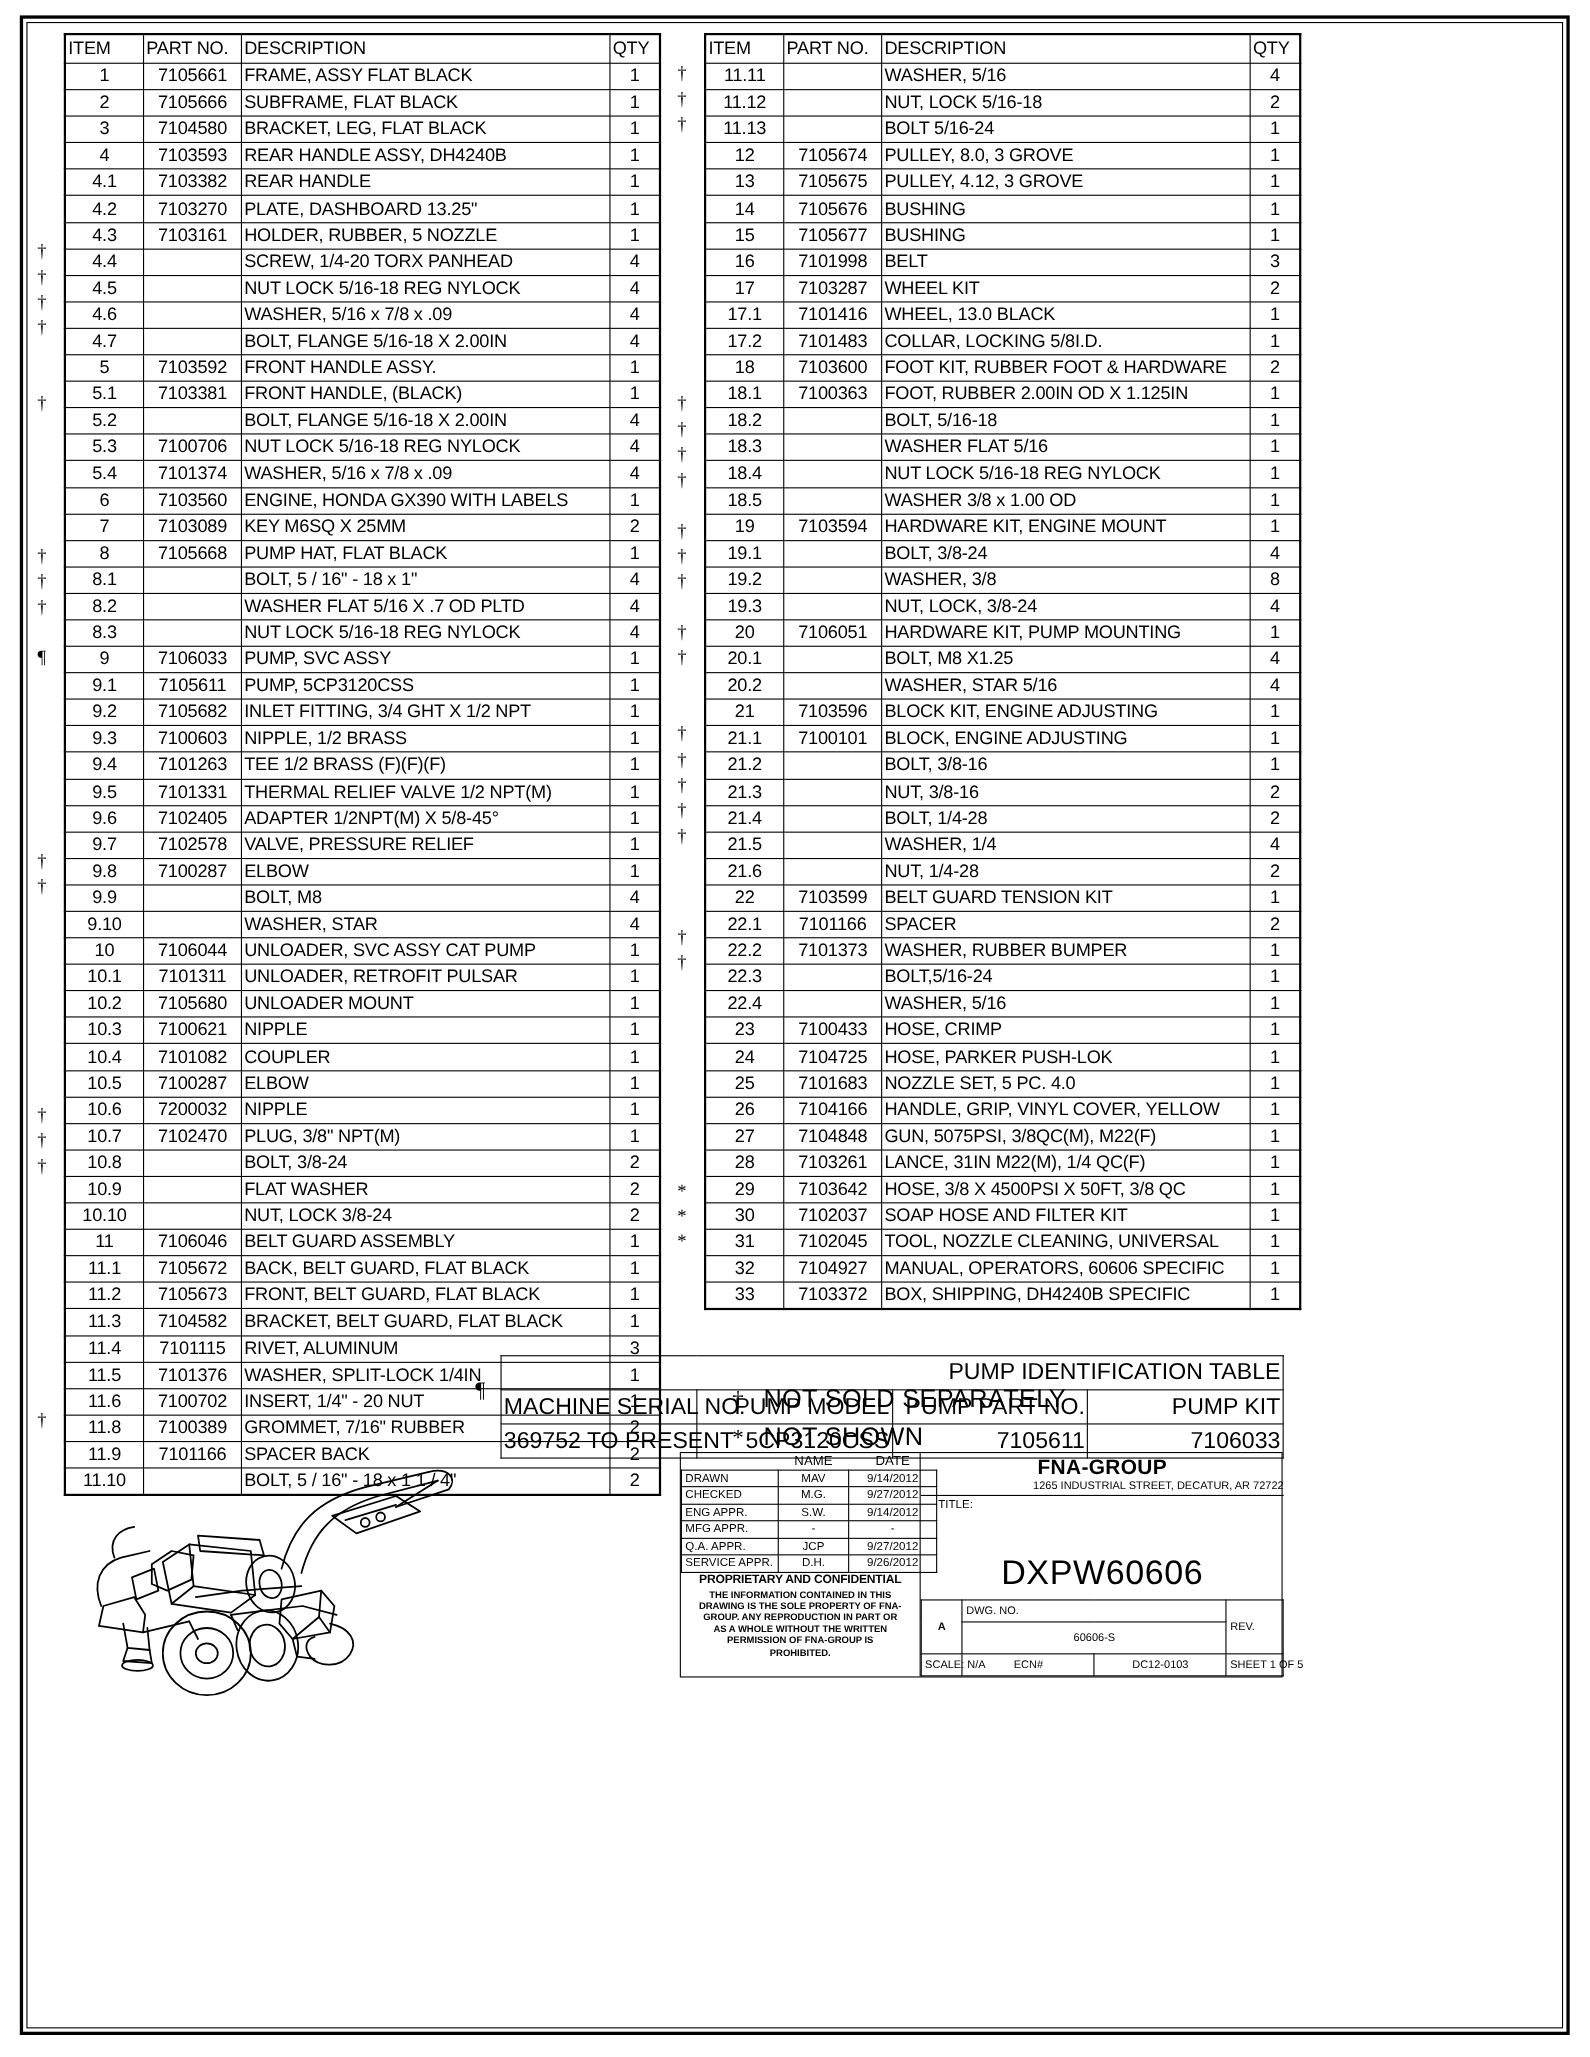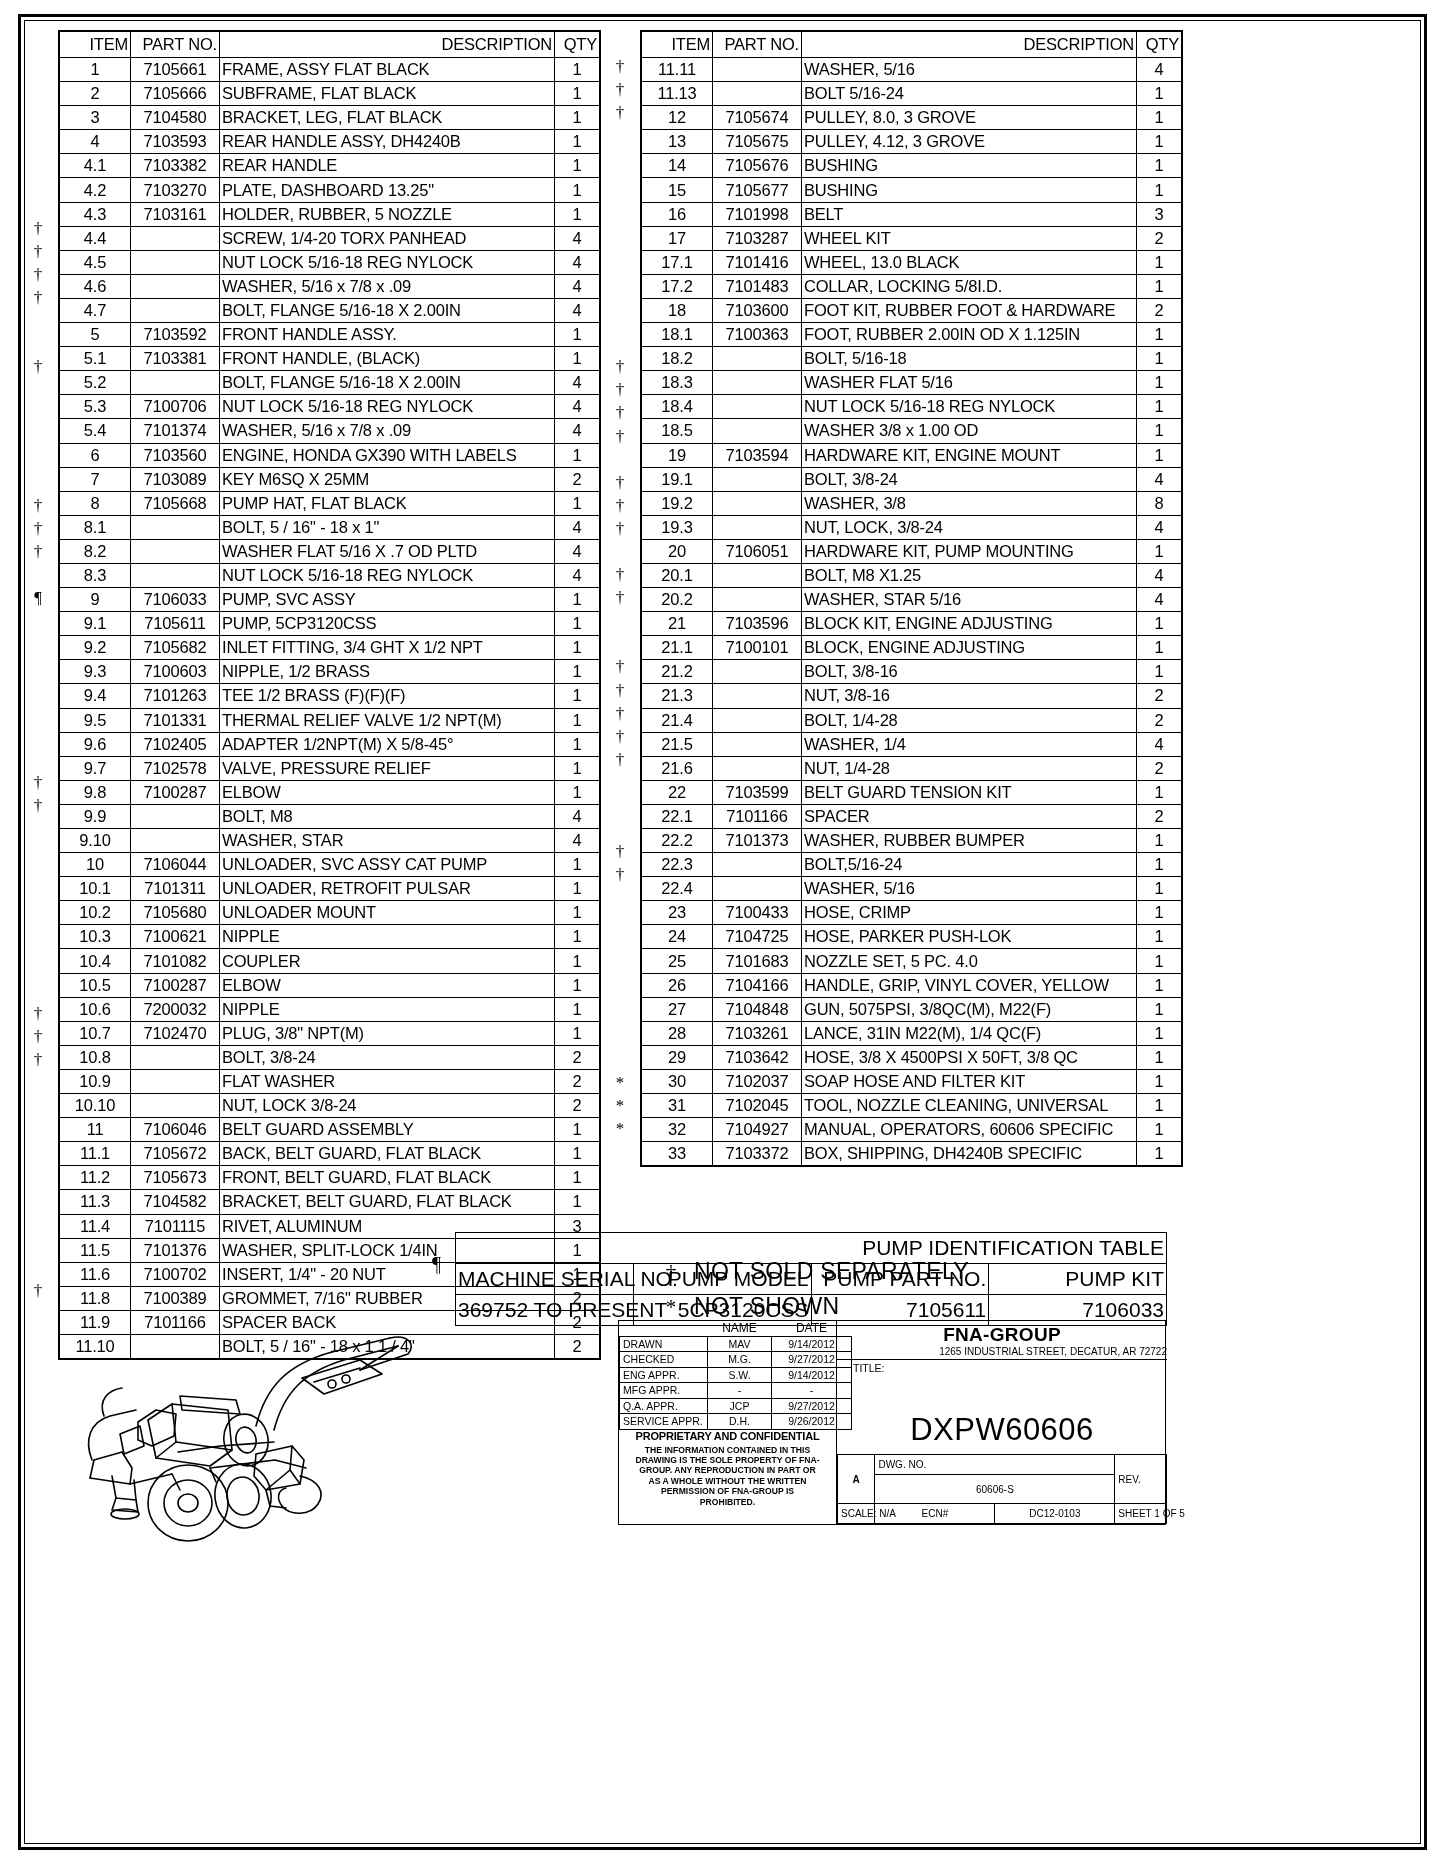--- a/index.html
+++ b/index.html
@@ -69,21 +69,21 @@
     height: 23.1px;
     padding: 0 2px;
     line-height: 21px;
     white-space: nowrap;
     overflow: hidden;
     font-weight: normal;
     letter-spacing: -0.2px;
   }
   table.bom th {
     height: 25px;
-    text-align: right;
+    text-align: left;
     font-size: 16.5px;
   }
   .c-item  { width: 66px;  text-align: center; }
   .c-part  { width: 84px;  text-align: center; }
   .c-desc  { width: 330px; text-align: left; padding-left: 5px; }
   .c-qty   { width: 40px;  text-align: center; }
 
   .bom-left  { left: 18px; top: 30px; }
   .bom-right { left: 600px; top: 30px; }
 
@@ -712,20 +712,26 @@
           <th class="c-desc">DESCRIPTION</th>
           <th class="c-qty">QTY</th>
         </tr>
       </thead>
       <tbody id="body-right">
           <tr>
             <td class="c-item">11.11</td>
             <td class="c-part"></td>
             <td class="c-desc">WASHER, 5/16</td>
             <td class="c-qty">4</td>
+          </tr>
+          <tr>
+            <td class="c-item">11.12</td>
+            <td class="c-part"></td>
+            <td class="c-desc">NUT, LOCK 5/16-18</td>
+            <td class="c-qty">2</td>
           </tr>
           <tr>
             <td class="c-item">11.13</td>
             <td class="c-part"></td>
             <td class="c-desc">BOLT 5/16-24</td>
             <td class="c-qty">1</td>
           </tr>
           <tr>
             <td class="c-item">12</td>
             <td class="c-part">7105674</td>

